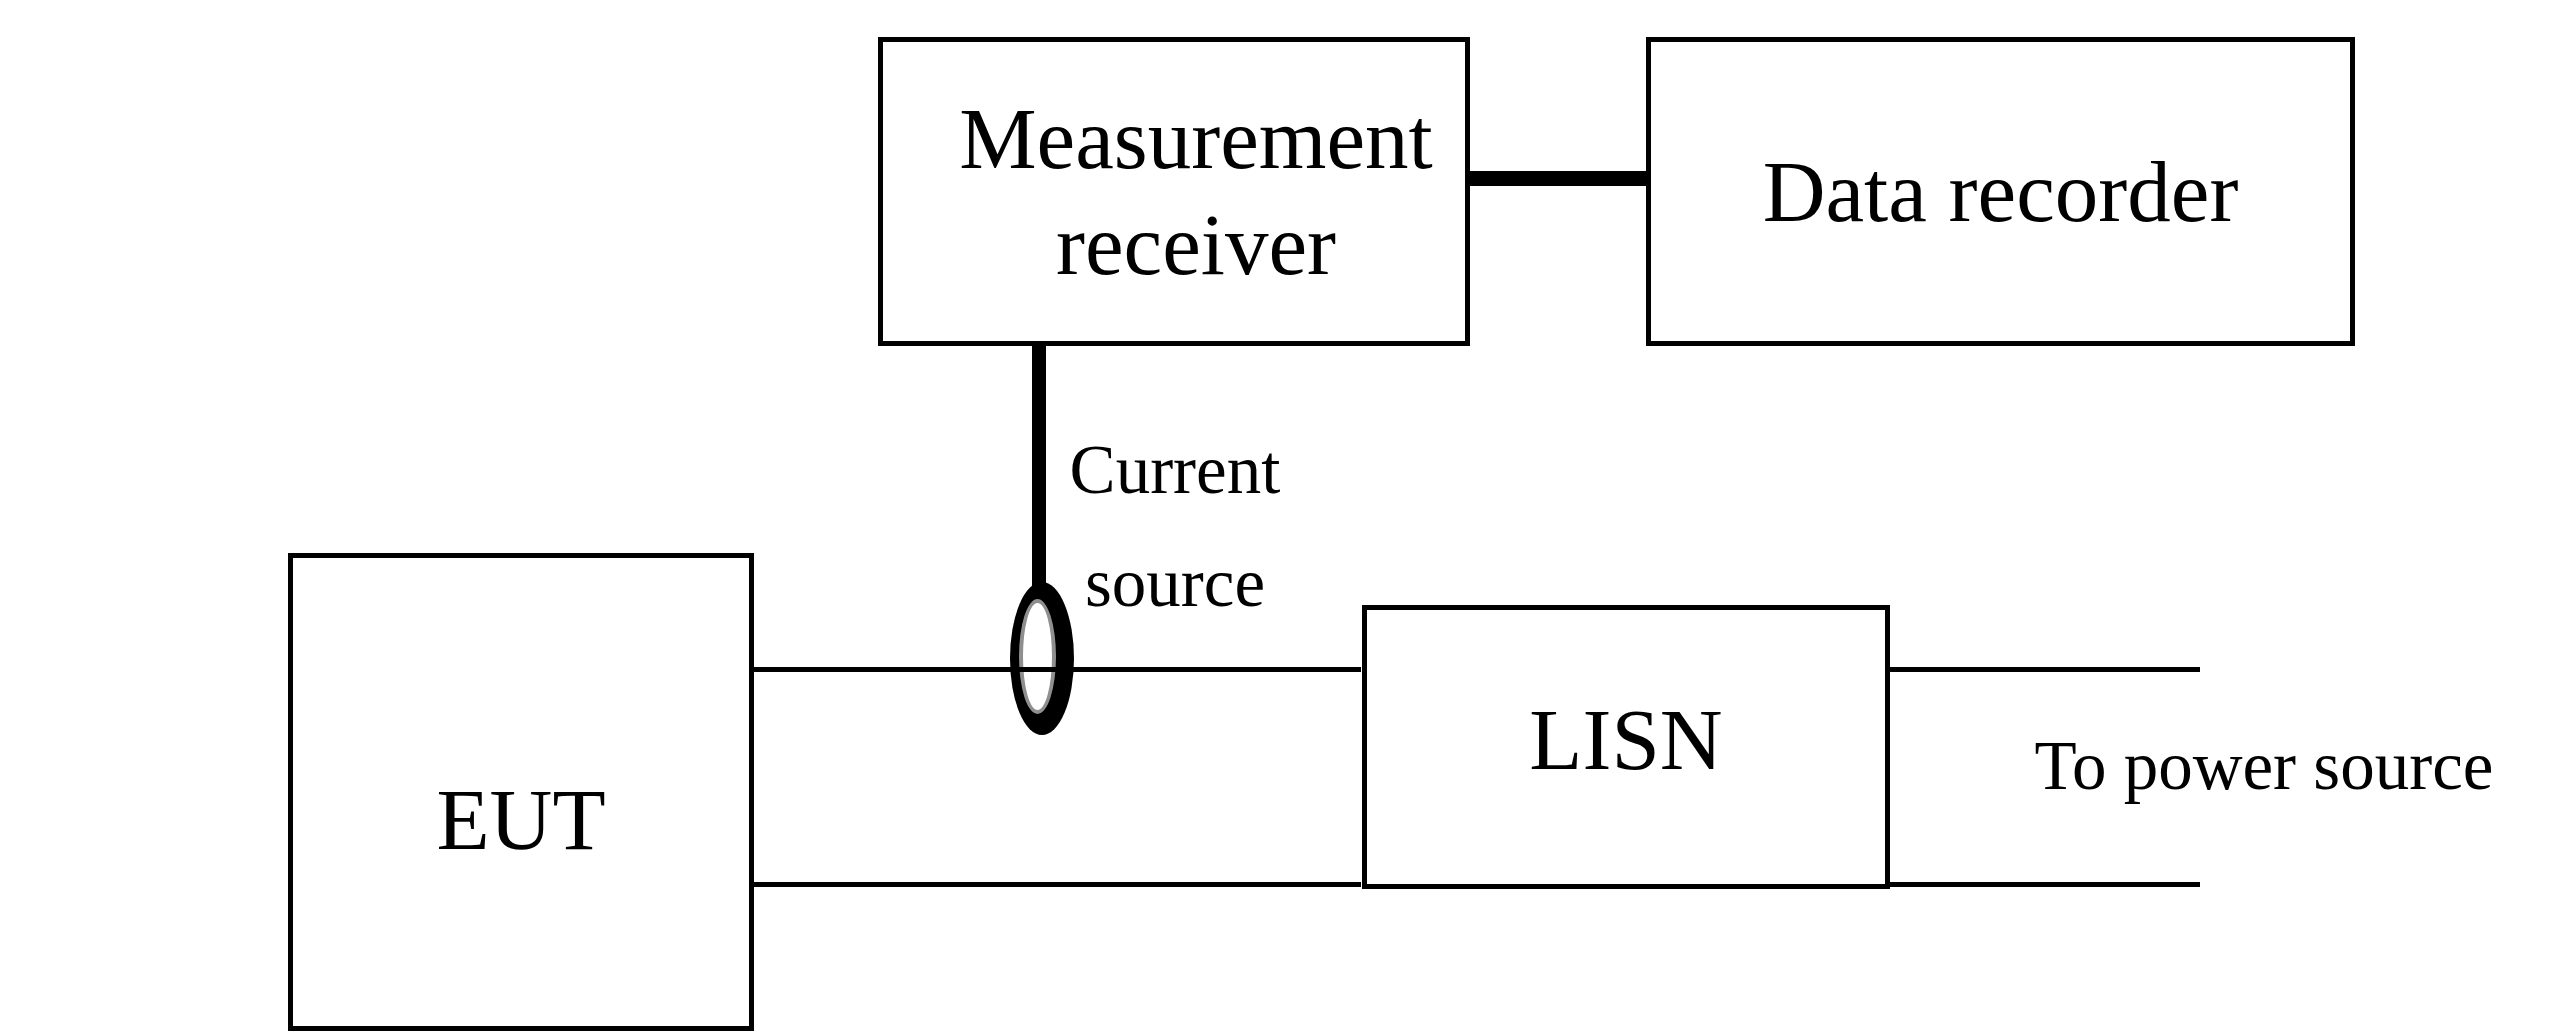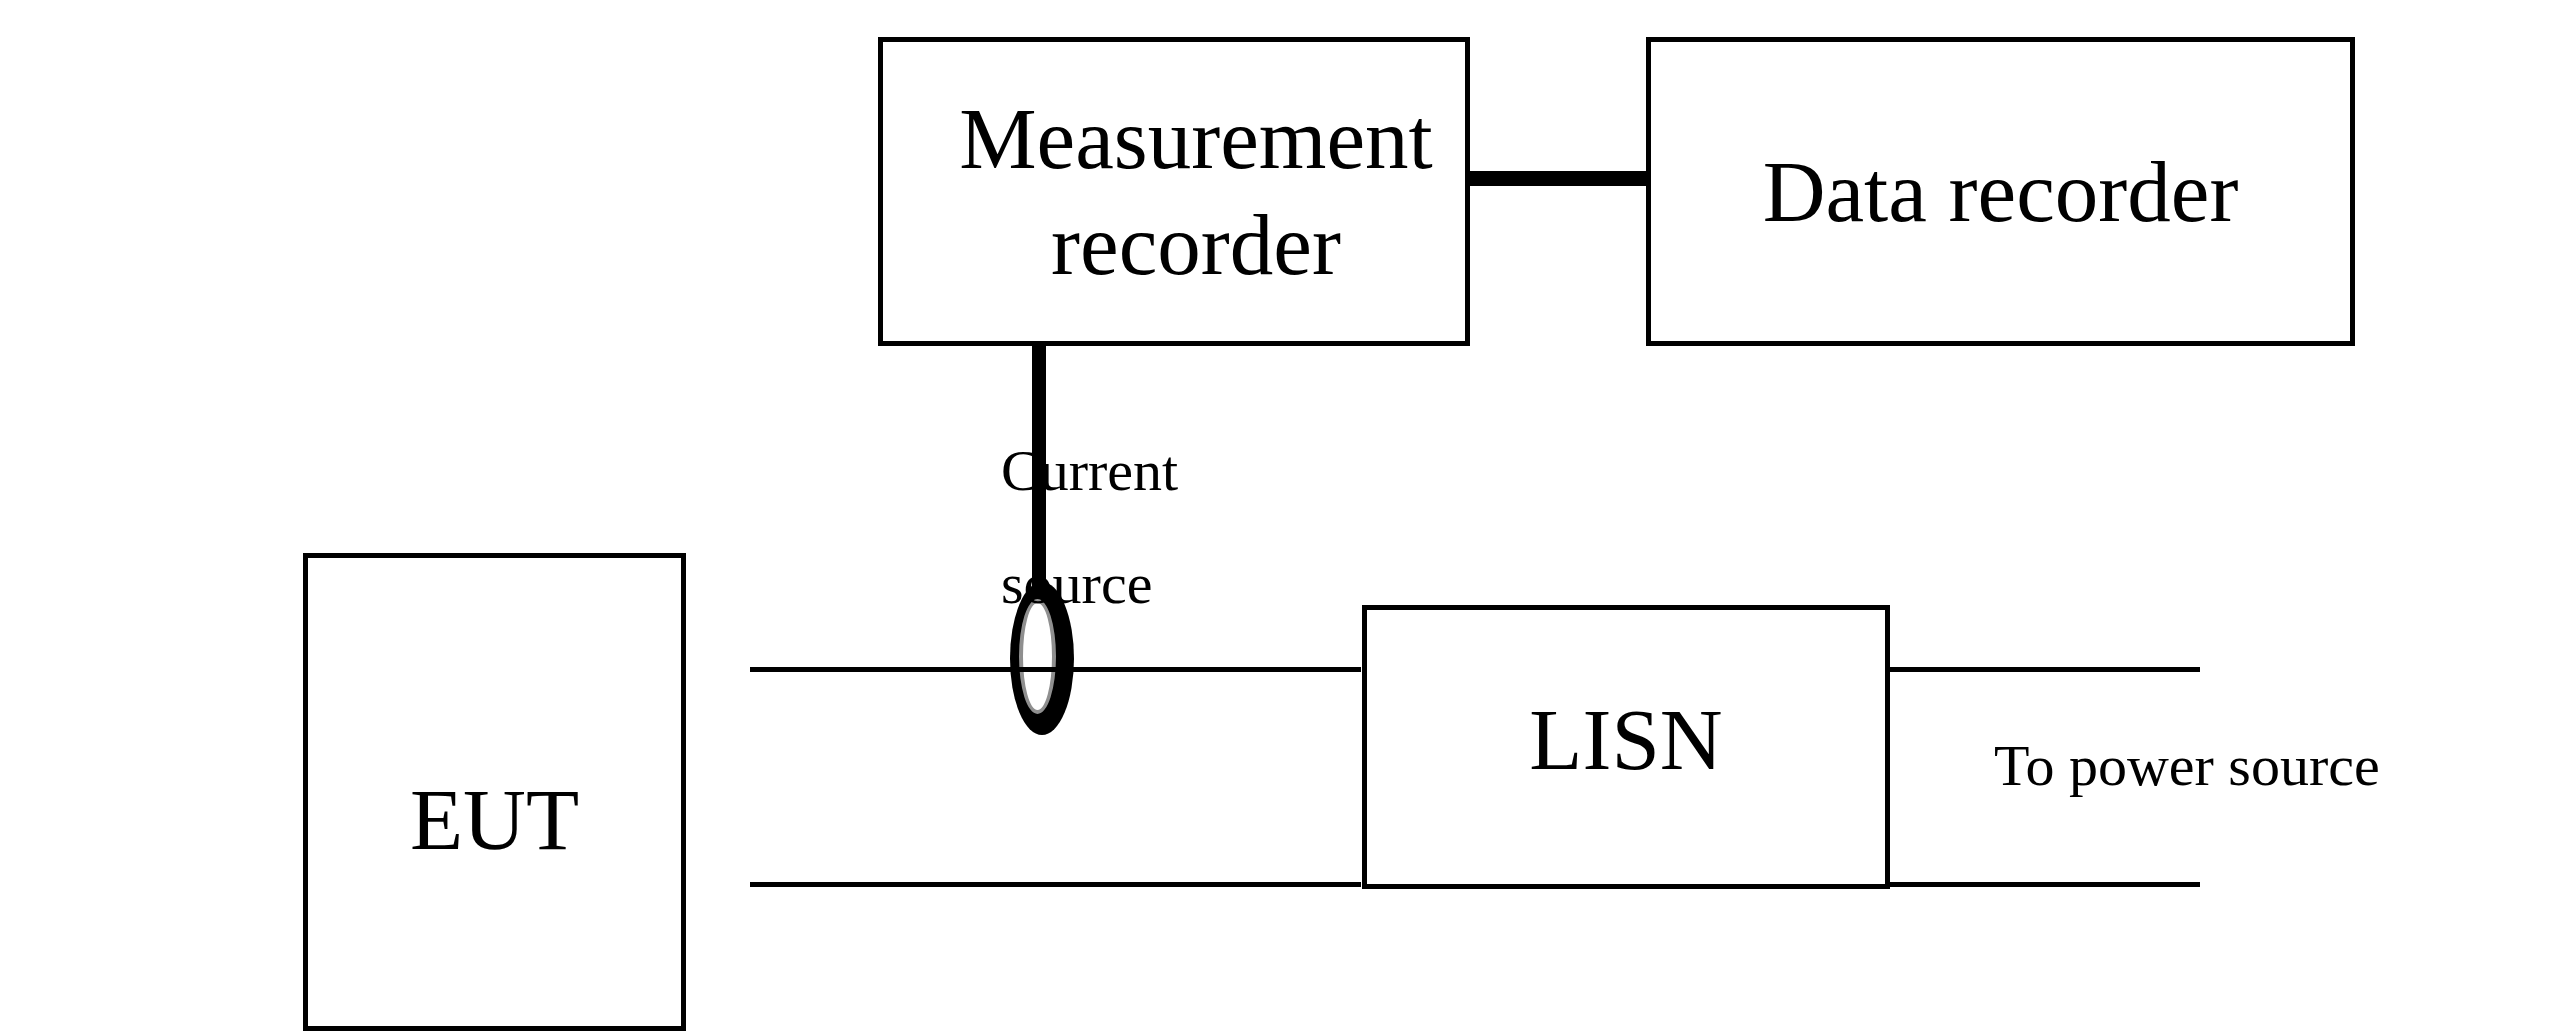--- a/index.html
+++ b/index.html
@@ -25,21 +25,22 @@
   }
   .box-label{
     font-size:87px;
     line-height:106px;
     text-align:center;
     white-space:nowrap;
   }
   .wire{position:absolute;background:var(--line-color);}
   .free-label{
     position:absolute;
-    font-size:58px;
+    font-size:69px;
+    text-align:center;
     white-space:nowrap;
   }
   .probe-ring-outer{
     position:absolute;
     left:1010px;top:582px;width:64px;height:153px;
     background:var(--line-color);
     border-radius:50%;
   }
   .probe-ring-hole{
     position:absolute;
@@ -51,29 +52,29 @@
   }
 </style>
 </head>
 <body>
 
 <div id="canvas">
 
   <div class="box" style="left:878px;top:37px;width:592px;height:309px;padding-left:44px;">
     <div class="box-label">
       <div>Measurement</div>
-      <div>recorder</div>
+      <div>receiver</div>
     </div>
   </div>
 
   <div class="box" style="left:1646px;top:37px;width:709px;height:309px;">
     <div class="box-label">Data recorder</div>
   </div>
 
-  <div class="box" style="left:303px;top:553px;width:383px;height:478px;">
+  <div class="box" style="left:288px;top:553px;width:466px;height:478px;">
     <div class="box-label" style="transform:translateY(28px);">EUT</div>
   </div>
 
   <div class="box" style="left:1362px;top:605px;width:528px;height:284px;">
     <div class="box-label" style="transform:translateY(-7px);">LISN</div>
   </div>
 
   <div class="wire" style="left:1470px;top:171px;width:176px;height:15px;"></div>
   <div class="wire" style="left:1032px;top:341px;width:14px;height:249px;"></div>
 

